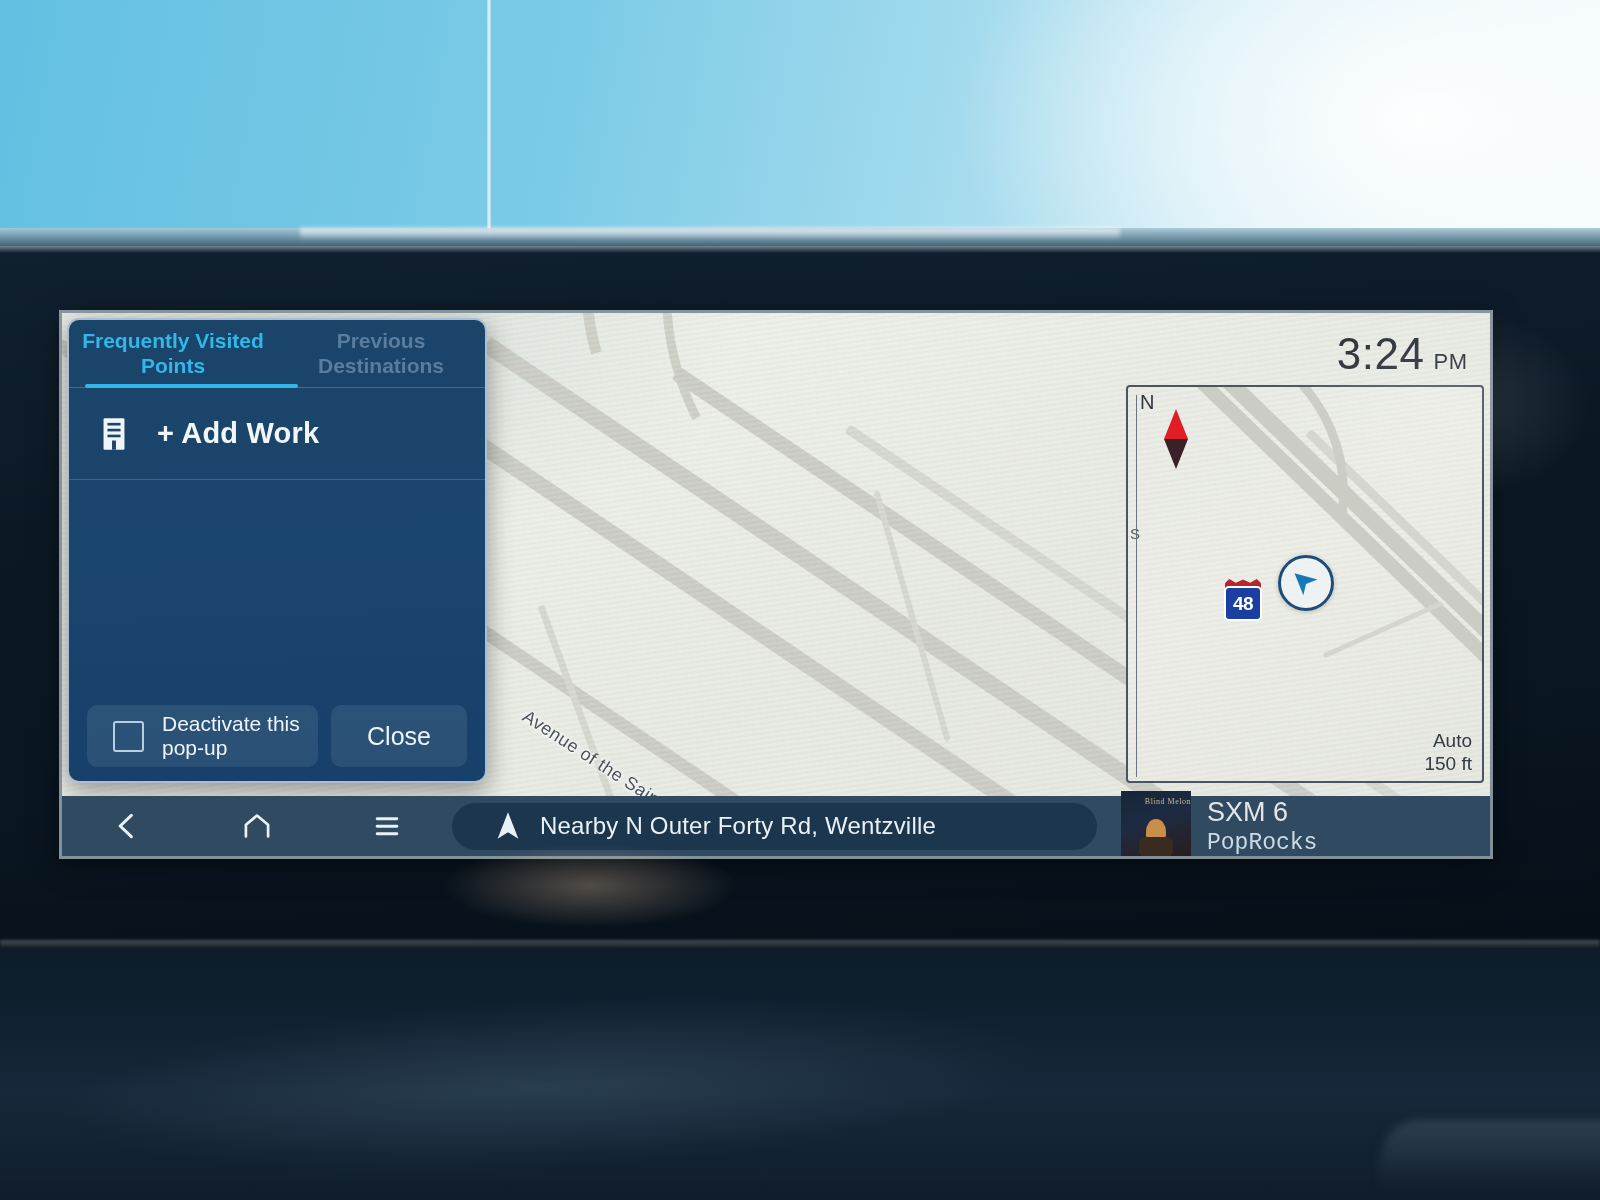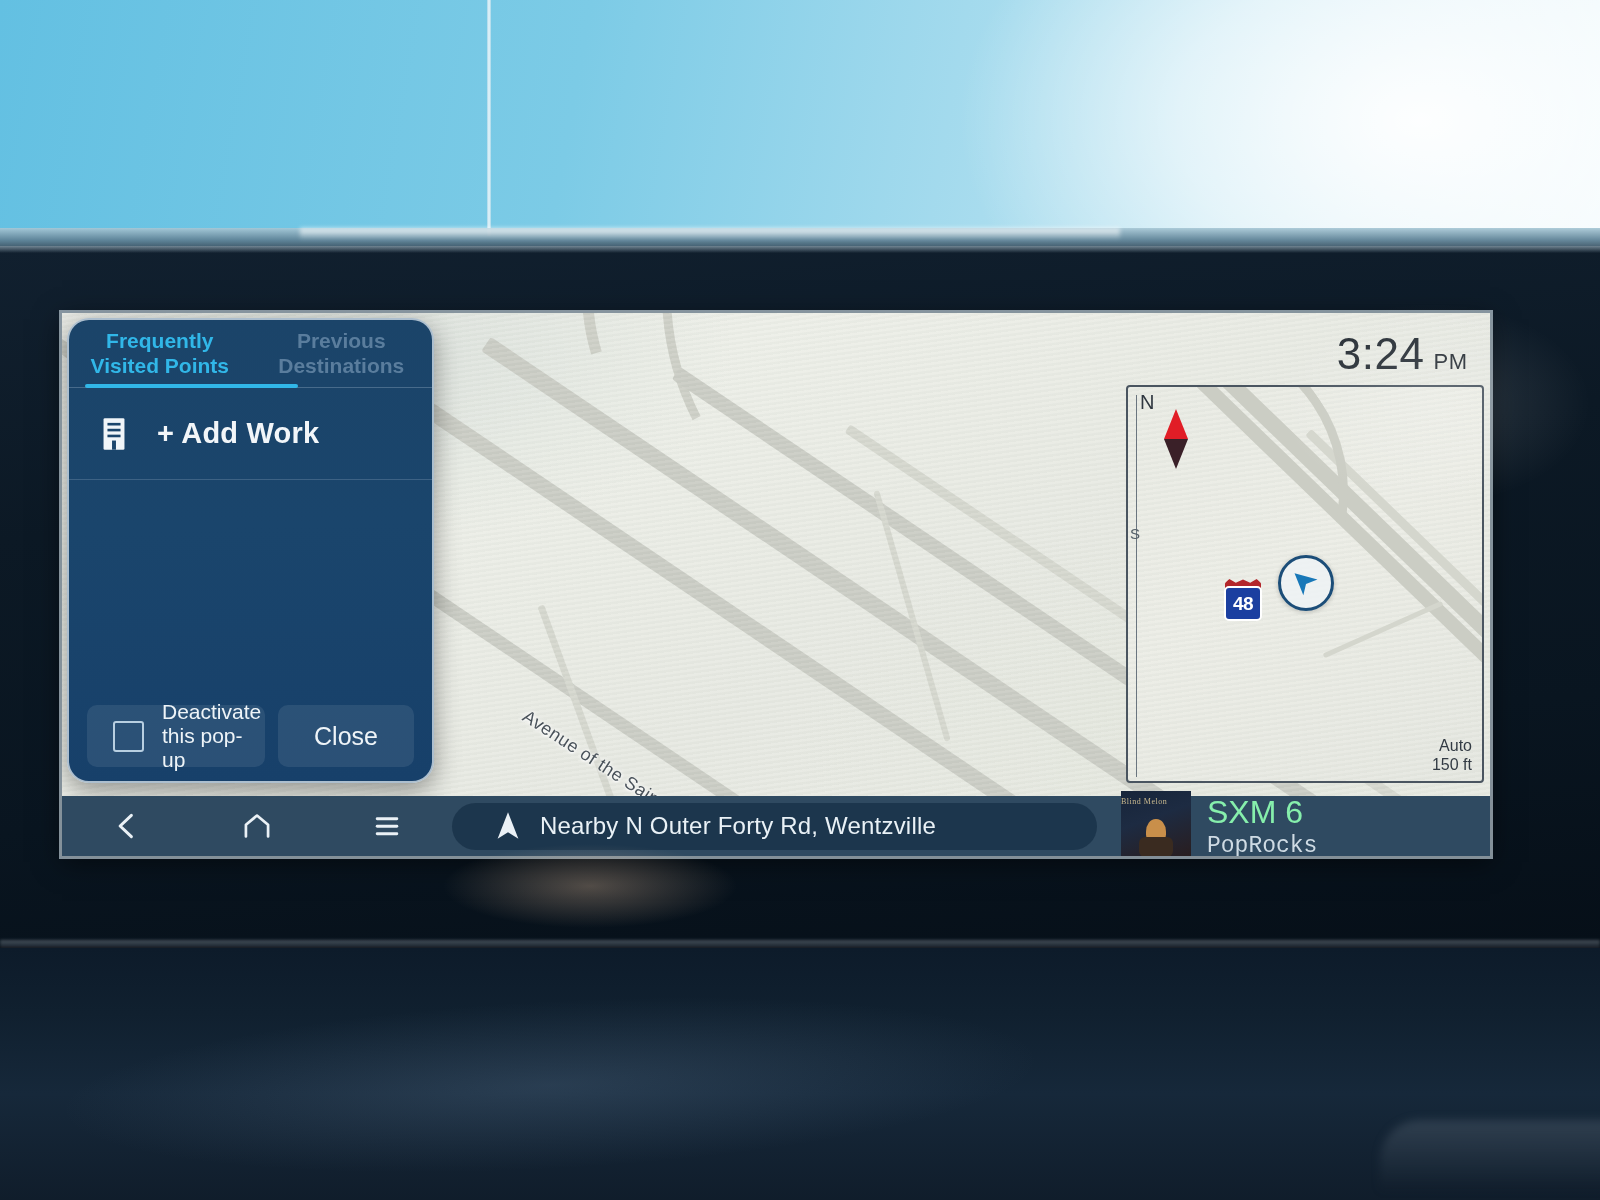--- a/index.html
+++ b/index.html
@@ -156,29 +156,29 @@
     clip-path:polygon(0 40%, 12% 0, 30% 38%, 50% 4%, 70% 38%, 88% 0, 100% 40%, 100% 100%, 0 100%);
   }
   .shield .body {
     position:absolute; left:1px; top:7px; width:38px; height:35px;
     background:#1b3fa0; border:2px solid #fff; border-radius:5px;
     display:flex; align-items:center; justify-content:center;
     color:#fff; font-size:19px; font-weight:600; letter-spacing:-.5px;
   }
   .mm-scale {
     position:absolute; right:10px; bottom:6px; text-align:right;
-    color:#333b44; font-size:16px; line-height:1.18;
+    color:#333b44; font-size:19px; line-height:1.18;
   }
 
   
   .panel {
-    position:absolute; left:5px; top:5px; width:367px; height:465px;
+    position:absolute; left:5px; top:5px; width:420px; height:465px;
     background:linear-gradient(178deg,#1b4469 0%, #1a456c 45%, #17406a 100%);
     border:2px solid rgba(214,226,234,.78);
-    border-radius:22px;
+    border-radius:12px;
     box-shadow:0 8px 26px rgba(0,0,0,.38);
     overflow:hidden;
   }
   .tabs { position:relative; height:68px; display:flex; }
   .tab {
     flex:1; display:flex; align-items:center; justify-content:center; text-align:center;
     font-size:21px; font-weight:700; line-height:1.18; padding:6px 8px;
   }
   .tab.active { color:#31b7e8; }
   .tab.inactive { color:#5a7d9d; font-weight:700; }
@@ -238,33 +238,33 @@
   .media {
     display:flex; align-items:center; gap:16px; margin-left:24px;
   }
   .albumart {
     width:70px; height:70px; flex:none;
     background:linear-gradient(160deg,#17253a 0%, #1d2b42 40%, #2a1c1c 100%);
     position:relative; overflow:hidden;
   }
   .albumart .band {
     position:absolute; left:0; right:0; top:6px;
-    text-align:left; color:#c9b98f; font-size:8px; letter-spacing:.5px;
+    text-align:right; color:#c9b98f; font-size:8px; letter-spacing:.5px;
     font-family:"Liberation Serif", serif;
   }
   .albumart .fig {
     position:absolute; left:50%; top:28px; transform:translateX(-50%);
     width:20px; height:26px; background:#c98f4a; border-radius:48% 48% 40% 40%;
   }
   .albumart .fig2 {
     position:absolute; left:50%; top:46px; transform:translateX(-50%);
     width:34px; height:20px; background:#3a2b20; border-radius:6px;
   }
   .media-txt { display:flex; flex-direction:column; gap:2px; }
-  .media-title { color:#86efac; font-size:32px; }
+  .media-title { color:#e5e5e5; font-size:27px; }
   .media-sub { color:#cfdbe4; font-size:23px;font-family:Liberation Mono, monospace; }
 
   
   .glare-a {
     position:absolute; left:380px; top:826px; width:420px; height:120px;
     background:radial-gradient(ellipse 210px 60px at 50% 50%, rgba(255,210,170,.30), rgba(255,200,160,0) 70%);
     pointer-events:none;
   }
   .glare-b {
     position:absolute; left:1180px; top:300px; width:420px; height:260px;

